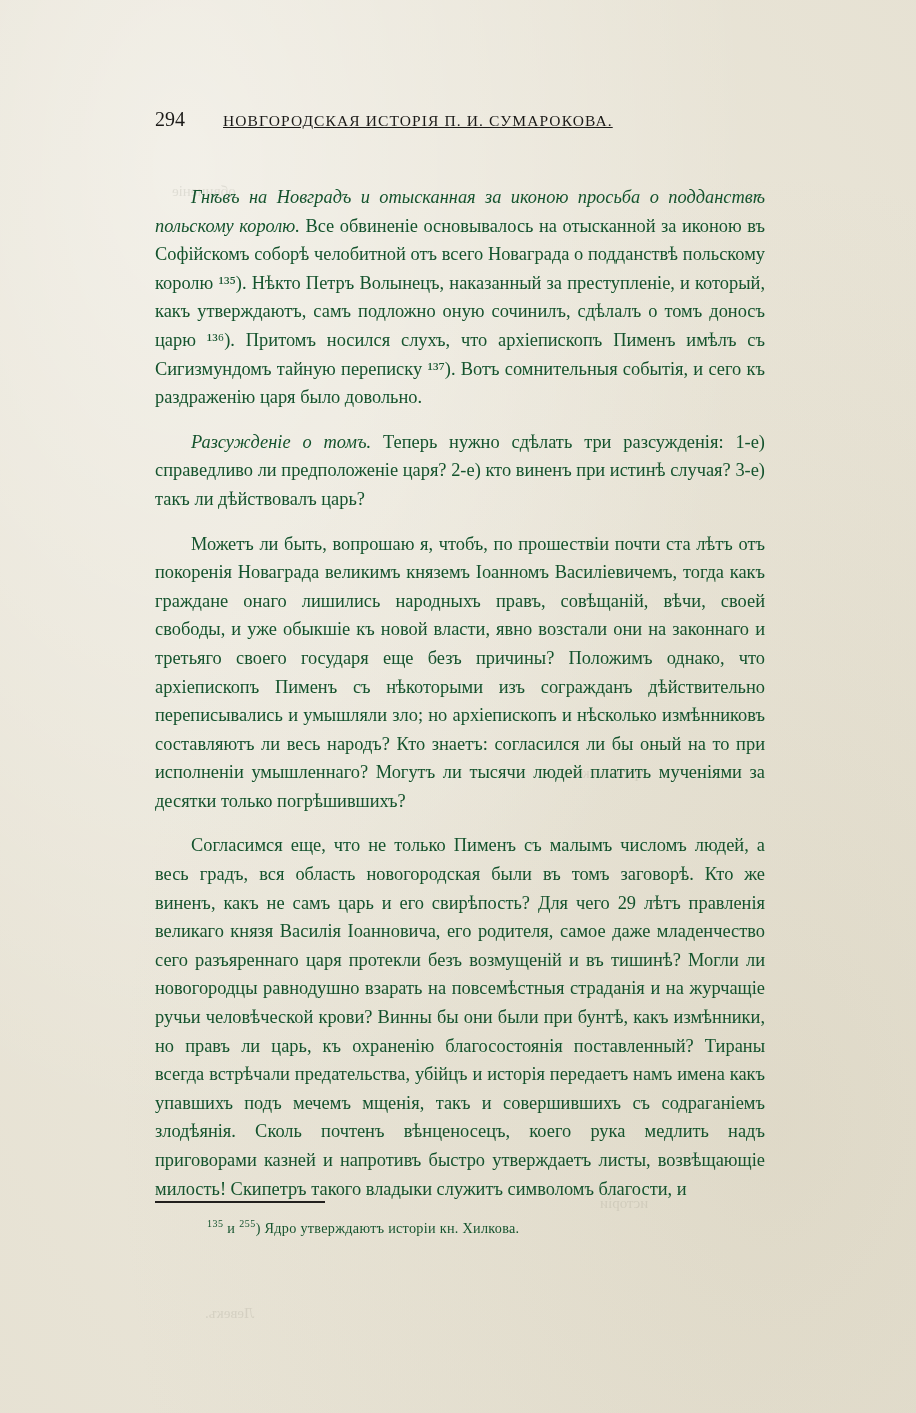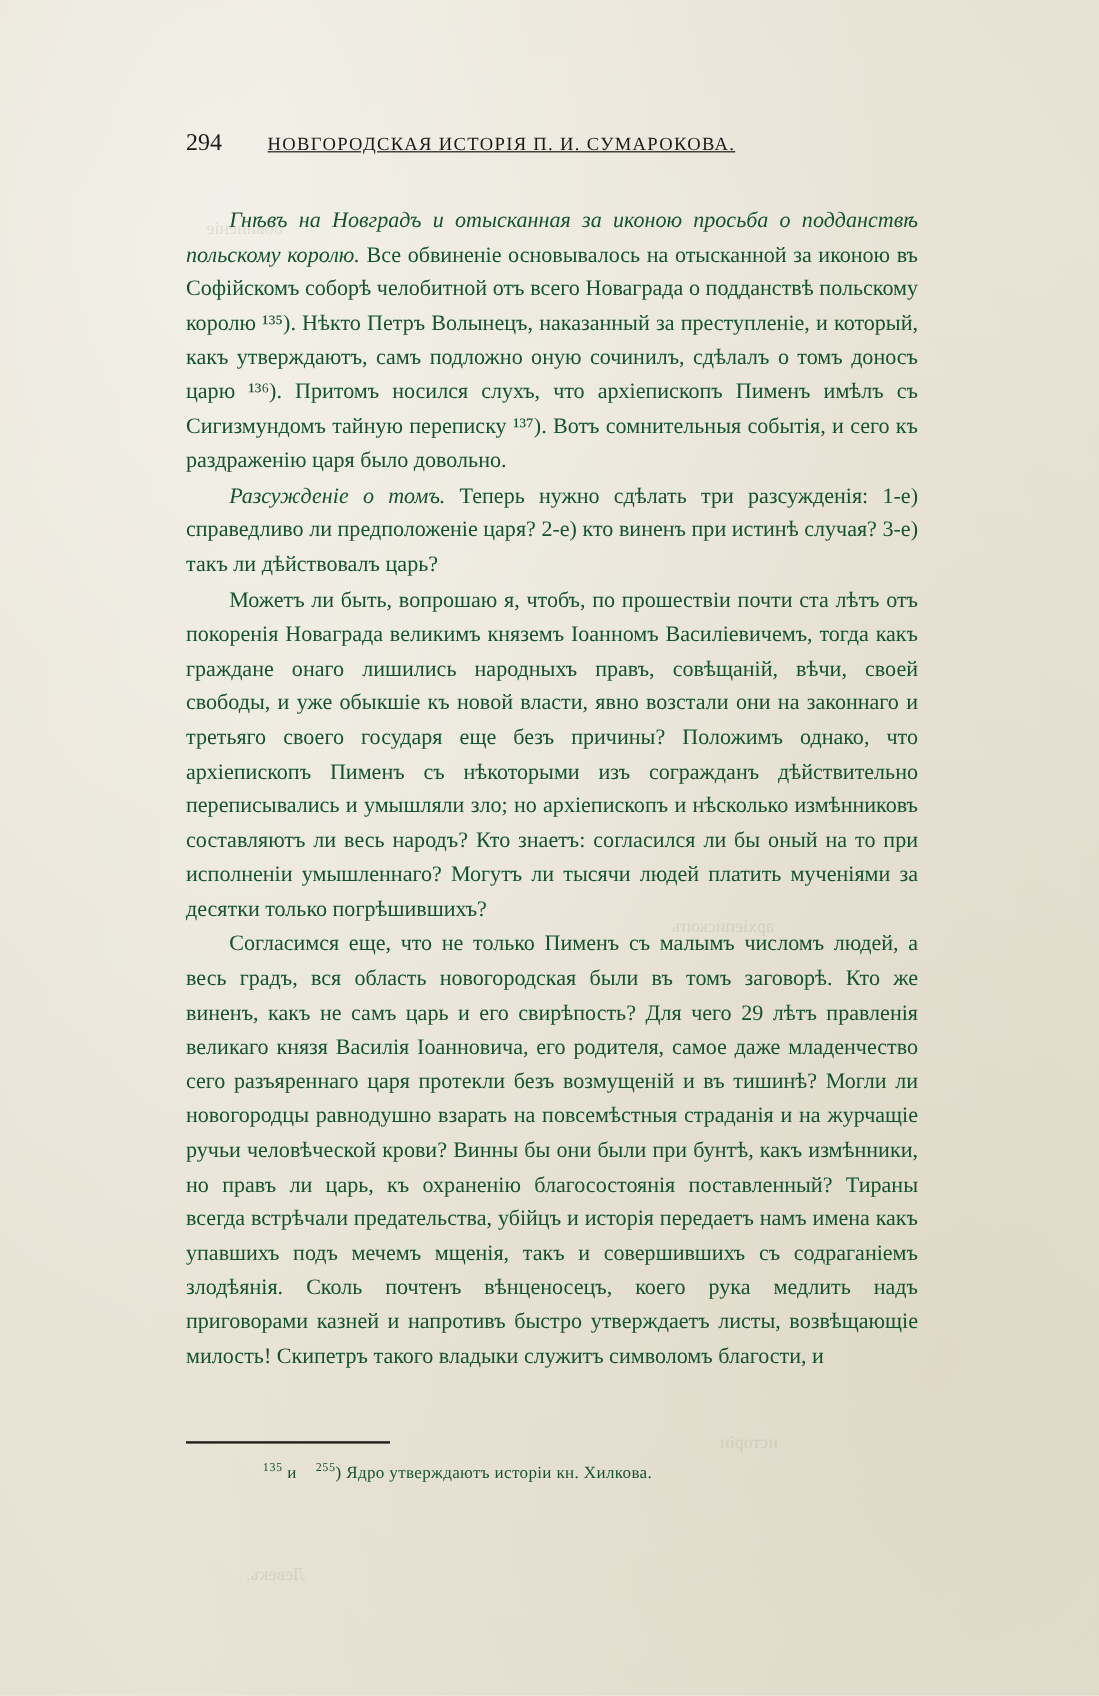--- a/index.html
+++ b/index.html
@@ -33,21 +33,21 @@
   }
   .content {
     position: absolute;
     left: 155px;
     top: 108px;
     width: 610px;
   }
   .running-head {
     display: flex;
     align-items: baseline;
-    margin-bottom: 38px;
+    margin-bottom: 52px;
     letter-spacing: 0.5px;
   }
   .folio {
     font-size: 20px;
     font-weight: normal;
     letter-spacing: 0px;
     margin-right: 38px;
     color: #1b1a18;
   }
   .head-title {
@@ -59,30 +59,29 @@
   }
   p {
     margin: 0 0 0 0;
     font-size: 18.4px;
     line-height: 28.6px;
     text-align: justify;
     text-indent: 36px;
     color: #14532d;
     hyphens: manual;
   }
-  p + p { margin-top: 1px; }
+  p + p { margin-top: 16px; }
   .it {
     font-style: italic;
   }
   sup {
     font-size: 11px;
     vertical-align: super;
     line-height: 0;
     letter-spacing: 0.5px;
-    margin-left: 12px;
   }
   .footnote-rule {
     position: absolute;
     left: 155px;
     top: 1201px;
     width: 170px;
     height: 0;
     border-top: 2px solid #22201e;
   }
   .footnotes {

